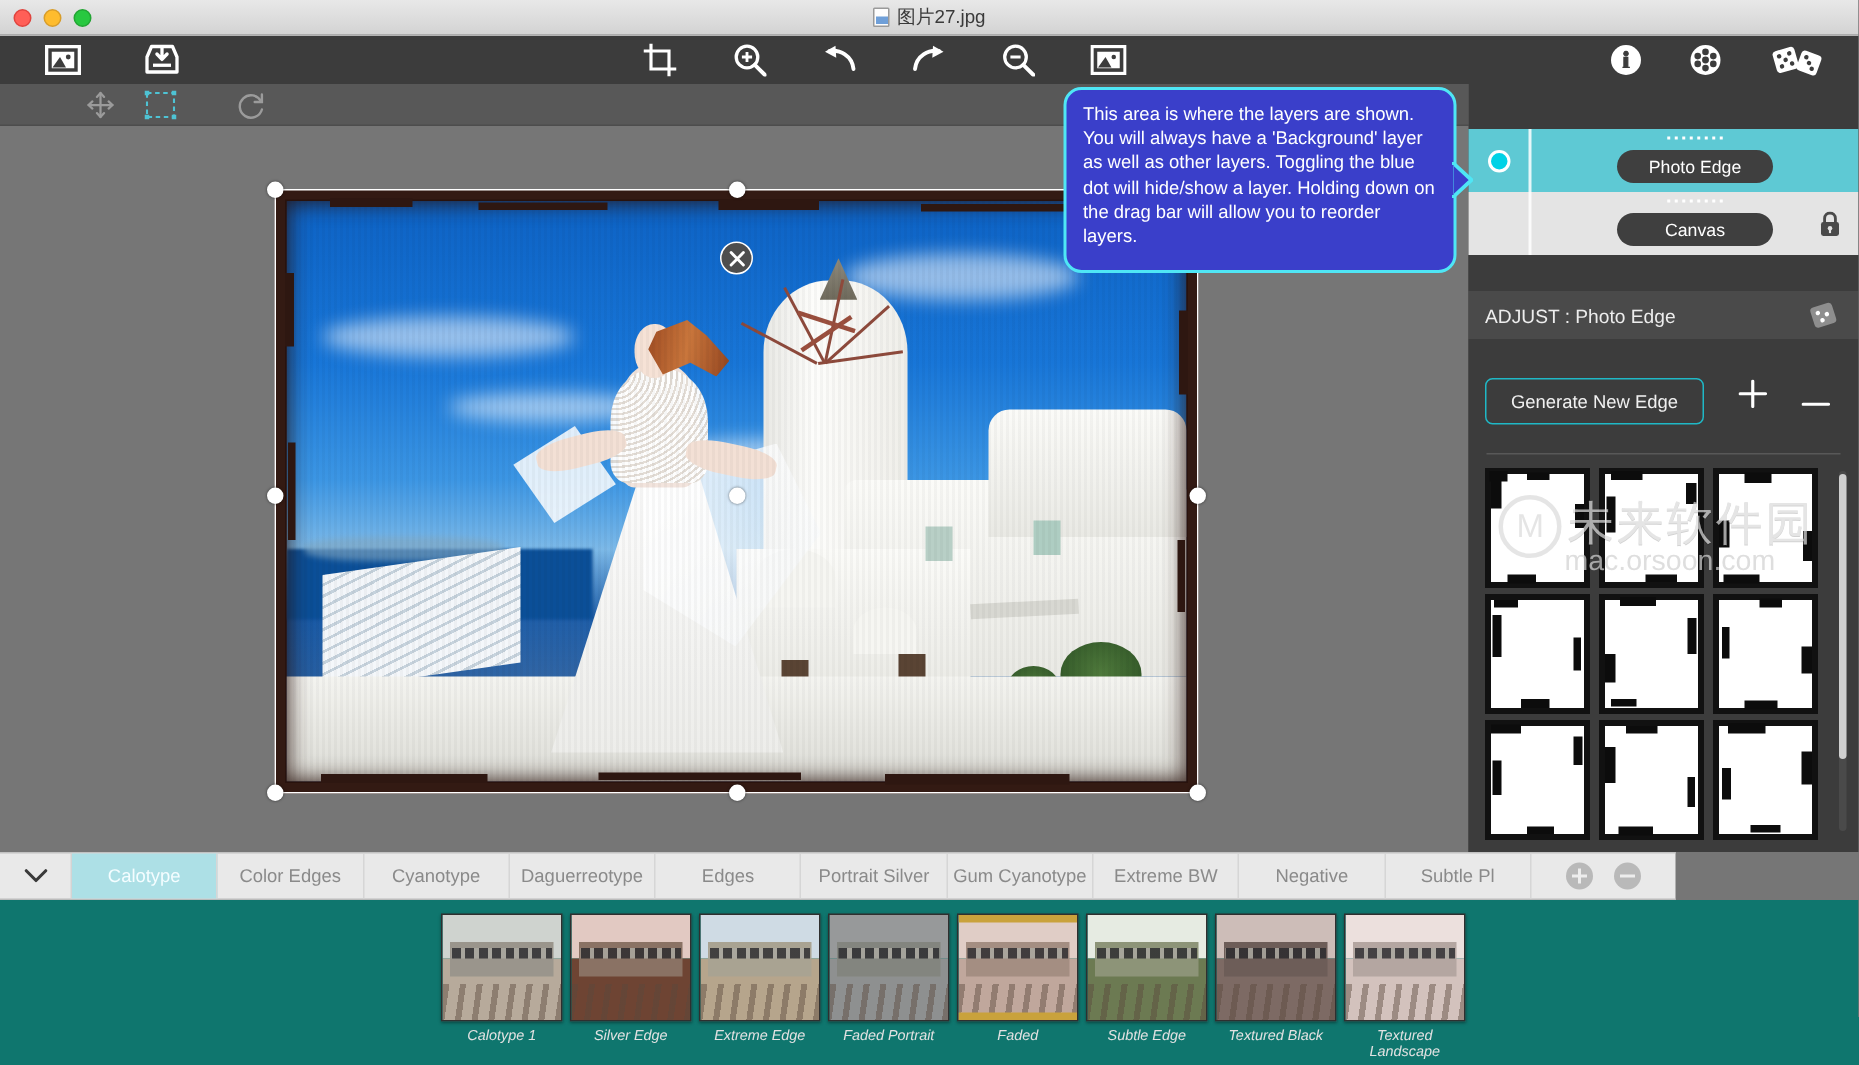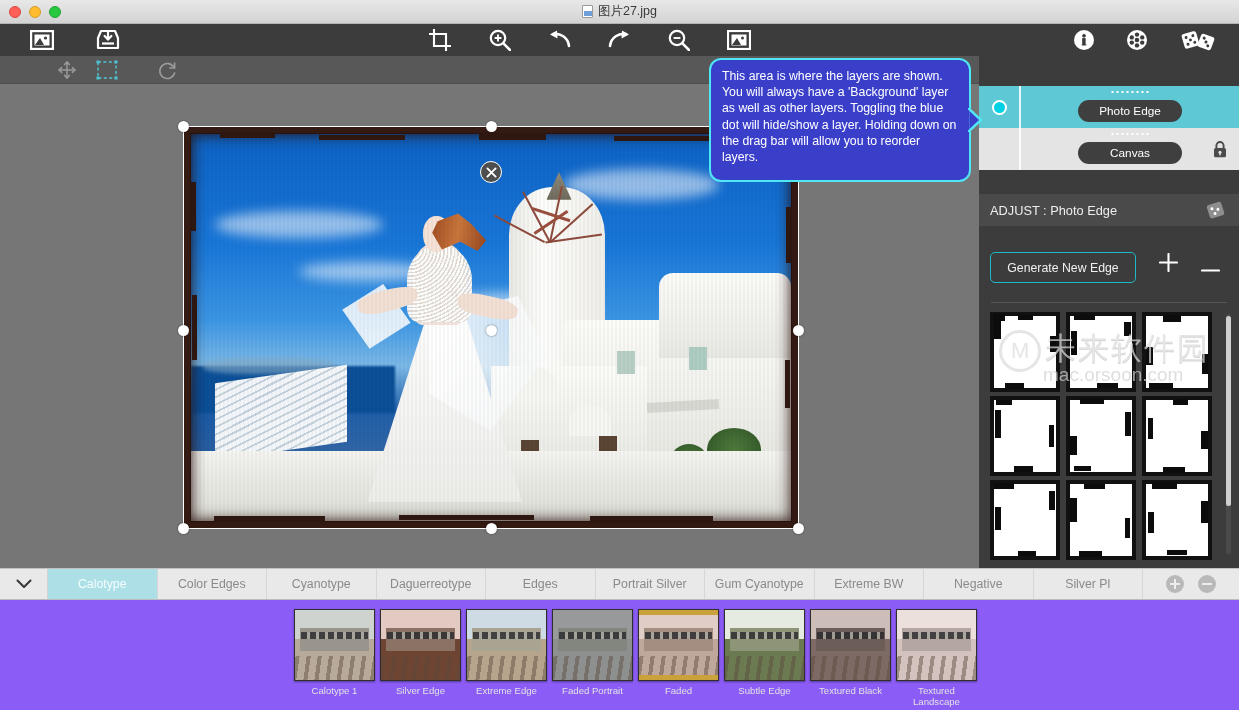--- a/index.html
+++ b/index.html
@@ -221,38 +221,38 @@
   }
   .wm .cn{font-size:31px;color:#dcdcdc;letter-spacing:2px;position:absolute;left:46px;top:10px;
     text-shadow:0 1px 0 rgba(0,0,0,.25);}
   .wm .en{font-size:19px;color:#d2d2d2;position:absolute;left:44px;top:46px;}
   .wm .logo{position:absolute;left:0;top:12px;width:42px;height:42px;border-radius:50%;
     border:3px solid #dcdcdc;}
   .wm .logo:after{content:"M";position:absolute;left:9px;top:5px;font-size:22px;color:#dcdcdc;}
 
   
   .tabstrip{
-    position:absolute;left:0;top:568px;width:1239px;height:32px;
+    position:absolute;left:0;top:568px;width:1117px;height:32px;
     background:#e9e9e9;border-top:1px solid #c2c2c2;border-bottom:1px solid #bcbcbc;
     display:flex;align-items:stretch;
   }
   .chev{width:48px;display:flex;align-items:center;justify-content:center;border-right:1px solid #d3d3d3;}
   .tab{
     flex:1;display:flex;align-items:center;justify-content:center;
     font-size:12.3px;color:#8a8a8a;border-right:1px solid #d6d6d6;
   }
   .tab.active{background:#ade0e6;color:#f4fdff;}
   .tab-actions{width:96px;display:flex;align-items:center;justify-content:center;gap:14px;}
   .rbtn{width:18px;height:18px;border-radius:50%;background:#b9b9b9;position:relative;}
   .rbtn:before{content:"";position:absolute;left:4px;top:8px;width:10px;height:2px;background:#ededed;}
   .rbtn.plus:after{content:"";position:absolute;left:8px;top:4px;width:2px;height:10px;background:#ededed;}
 
   
   .film{
-    position:absolute;left:0;top:600px;width:1239px;height:110px;background:#8b5cf6;
+    position:absolute;left:0;top:600px;width:1239px;height:110px;background:#0f766e;font-style:italic;
   }
   .film-row{position:absolute;left:294px;top:9px;display:flex;gap:5px;}
   .preset{width:81px;}
   .preset .thumb{
     width:81px;height:72px;border:1px solid #2f2f2f;position:relative;overflow:hidden;
     box-shadow:0 1px 2px rgba(0,0,0,.4);
   }
   .preset .cap{
     margin-top:5px;text-align:center;font-size:9.6px;color:#e2e2e2;line-height:10.5px;
   }
@@ -689,21 +689,21 @@
     </div>
     <div class="tab active">Calotype</div>
     <div class="tab">Color Edges</div>
     <div class="tab">Cyanotype</div>
     <div class="tab">Daguerreotype</div>
     <div class="tab">Edges</div>
     <div class="tab">Portrait Silver</div>
     <div class="tab">Gum Cyanotype</div>
     <div class="tab">Extreme BW</div>
     <div class="tab">Negative</div>
-    <div class="tab">Silver Pl</div>
+    <div class="tab">Subtle Pl</div>
     <div class="tab-actions">
       <span class="rbtn plus"></span>
       <span class="rbtn"></span>
     </div>
   </div>
 
   <div class="film">
     <div class="film-row">
 
       <div class="preset">

